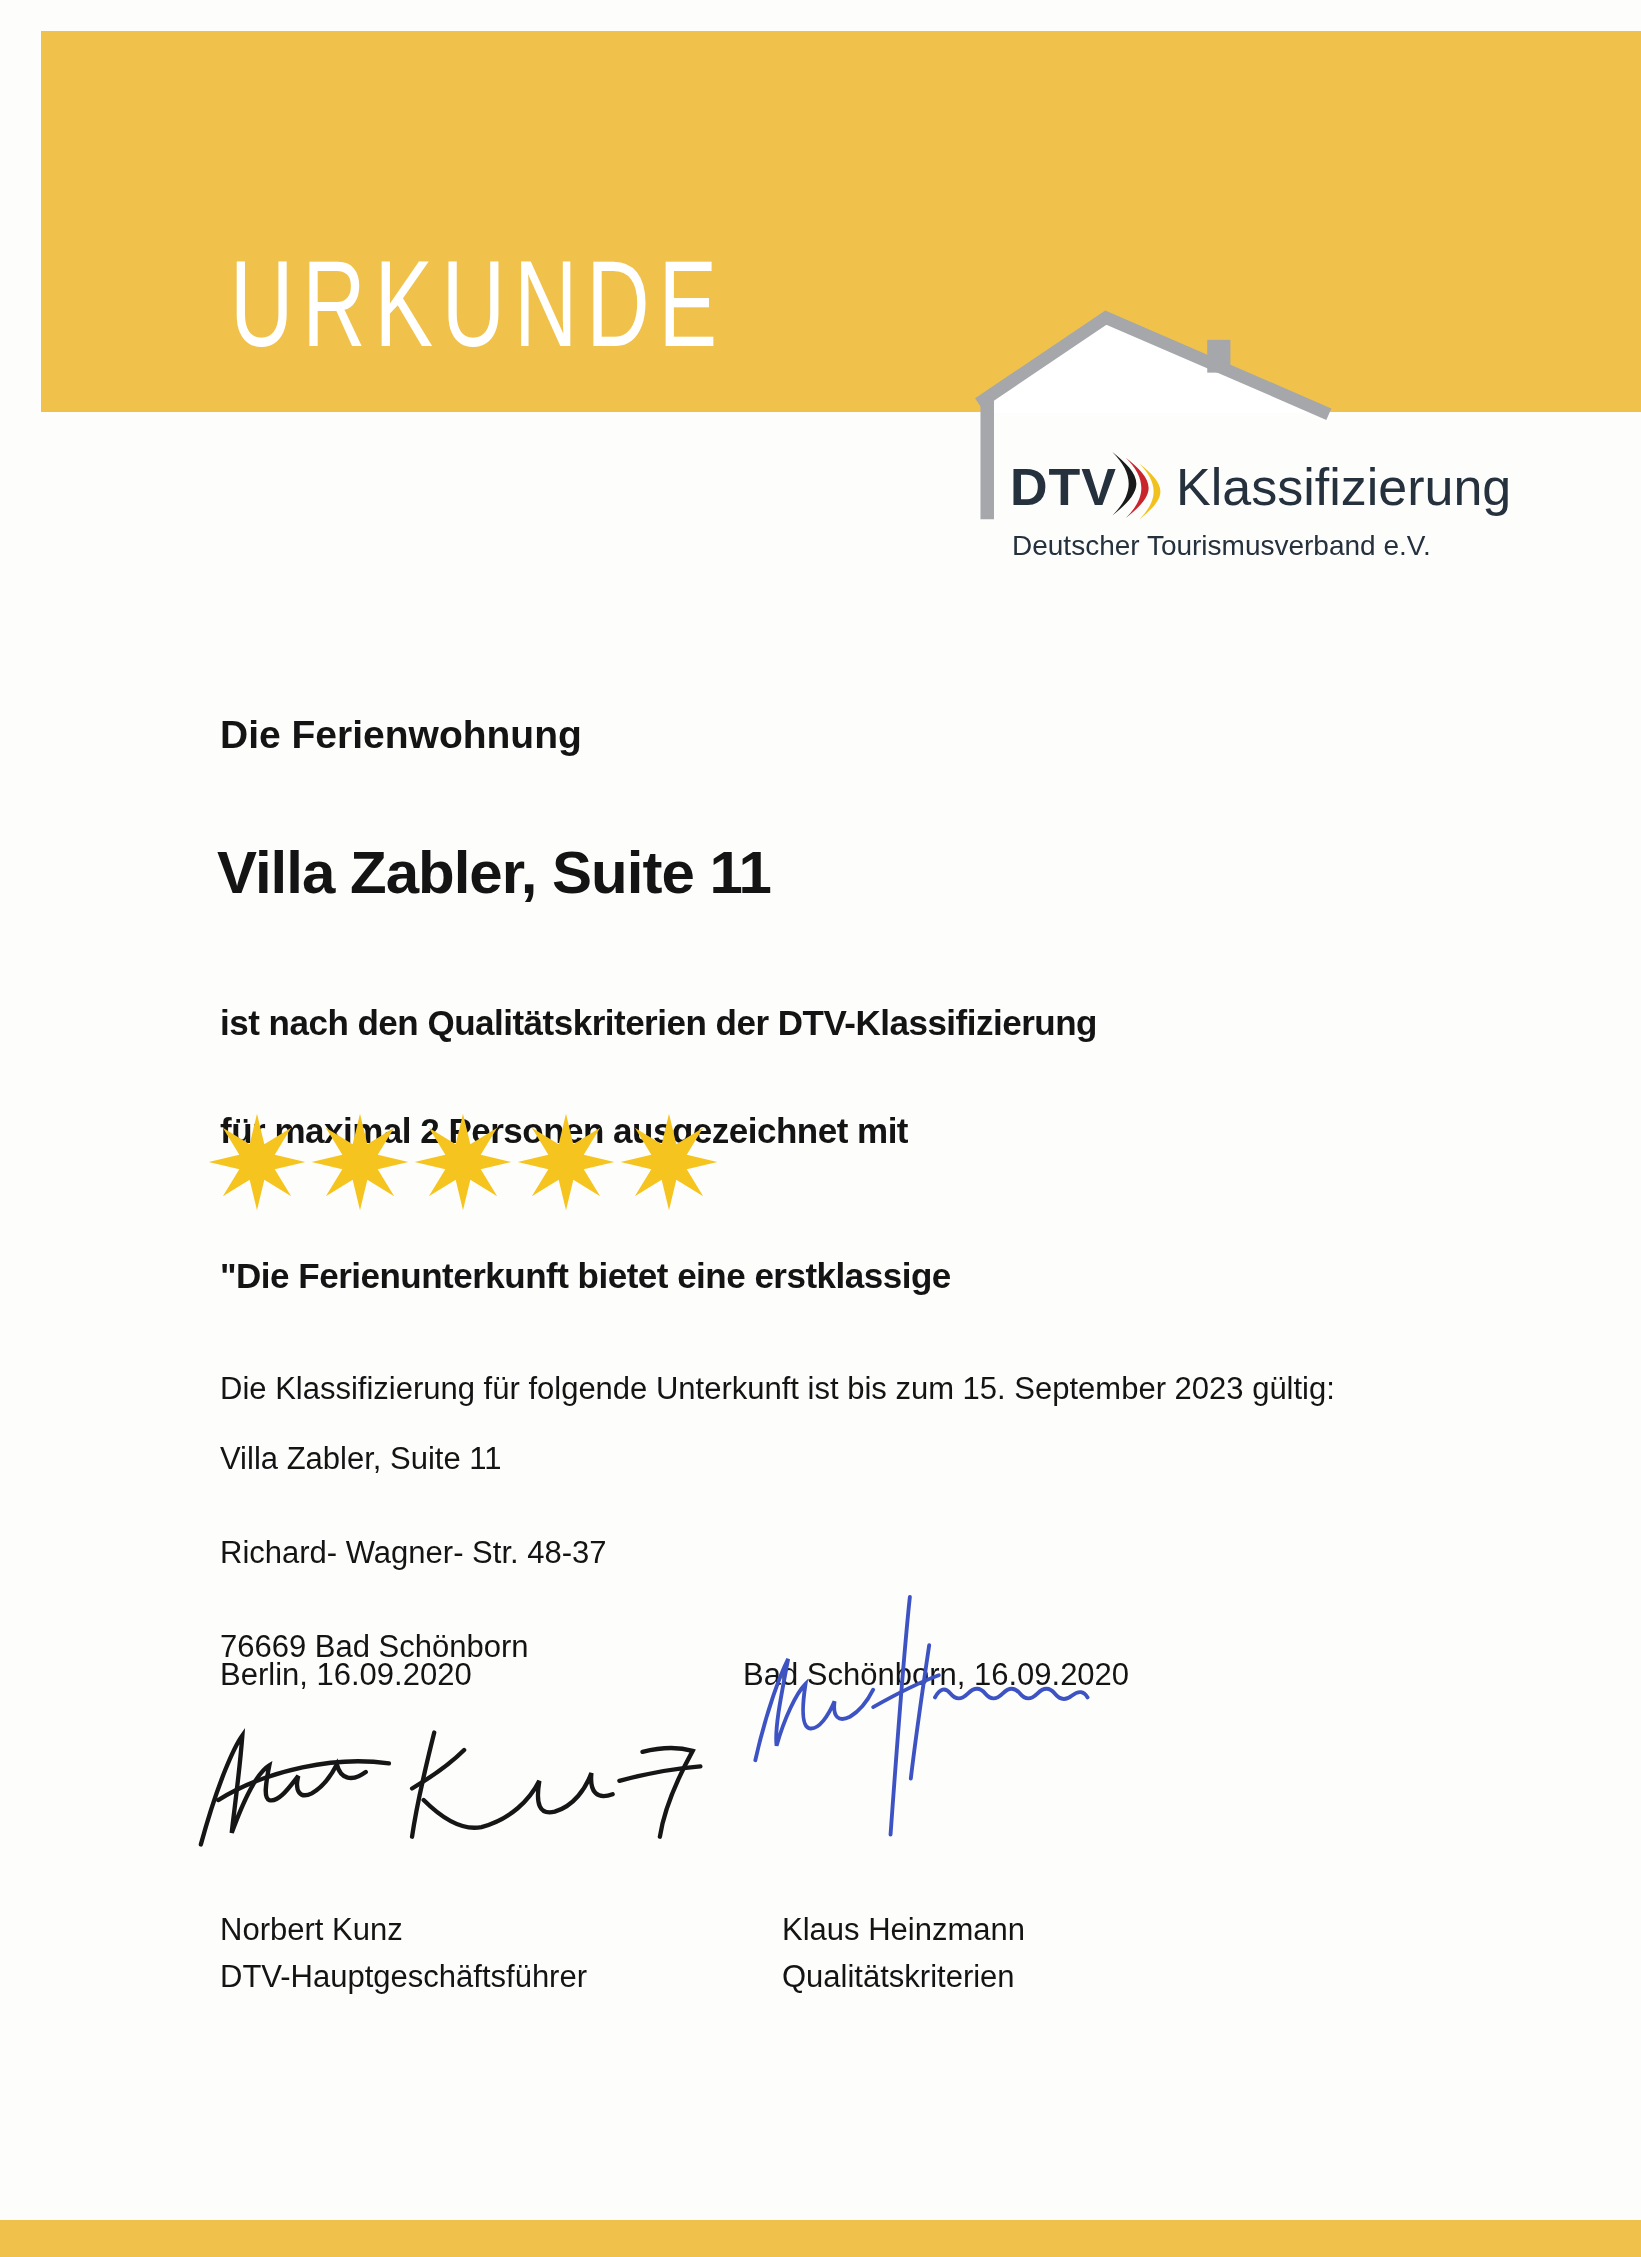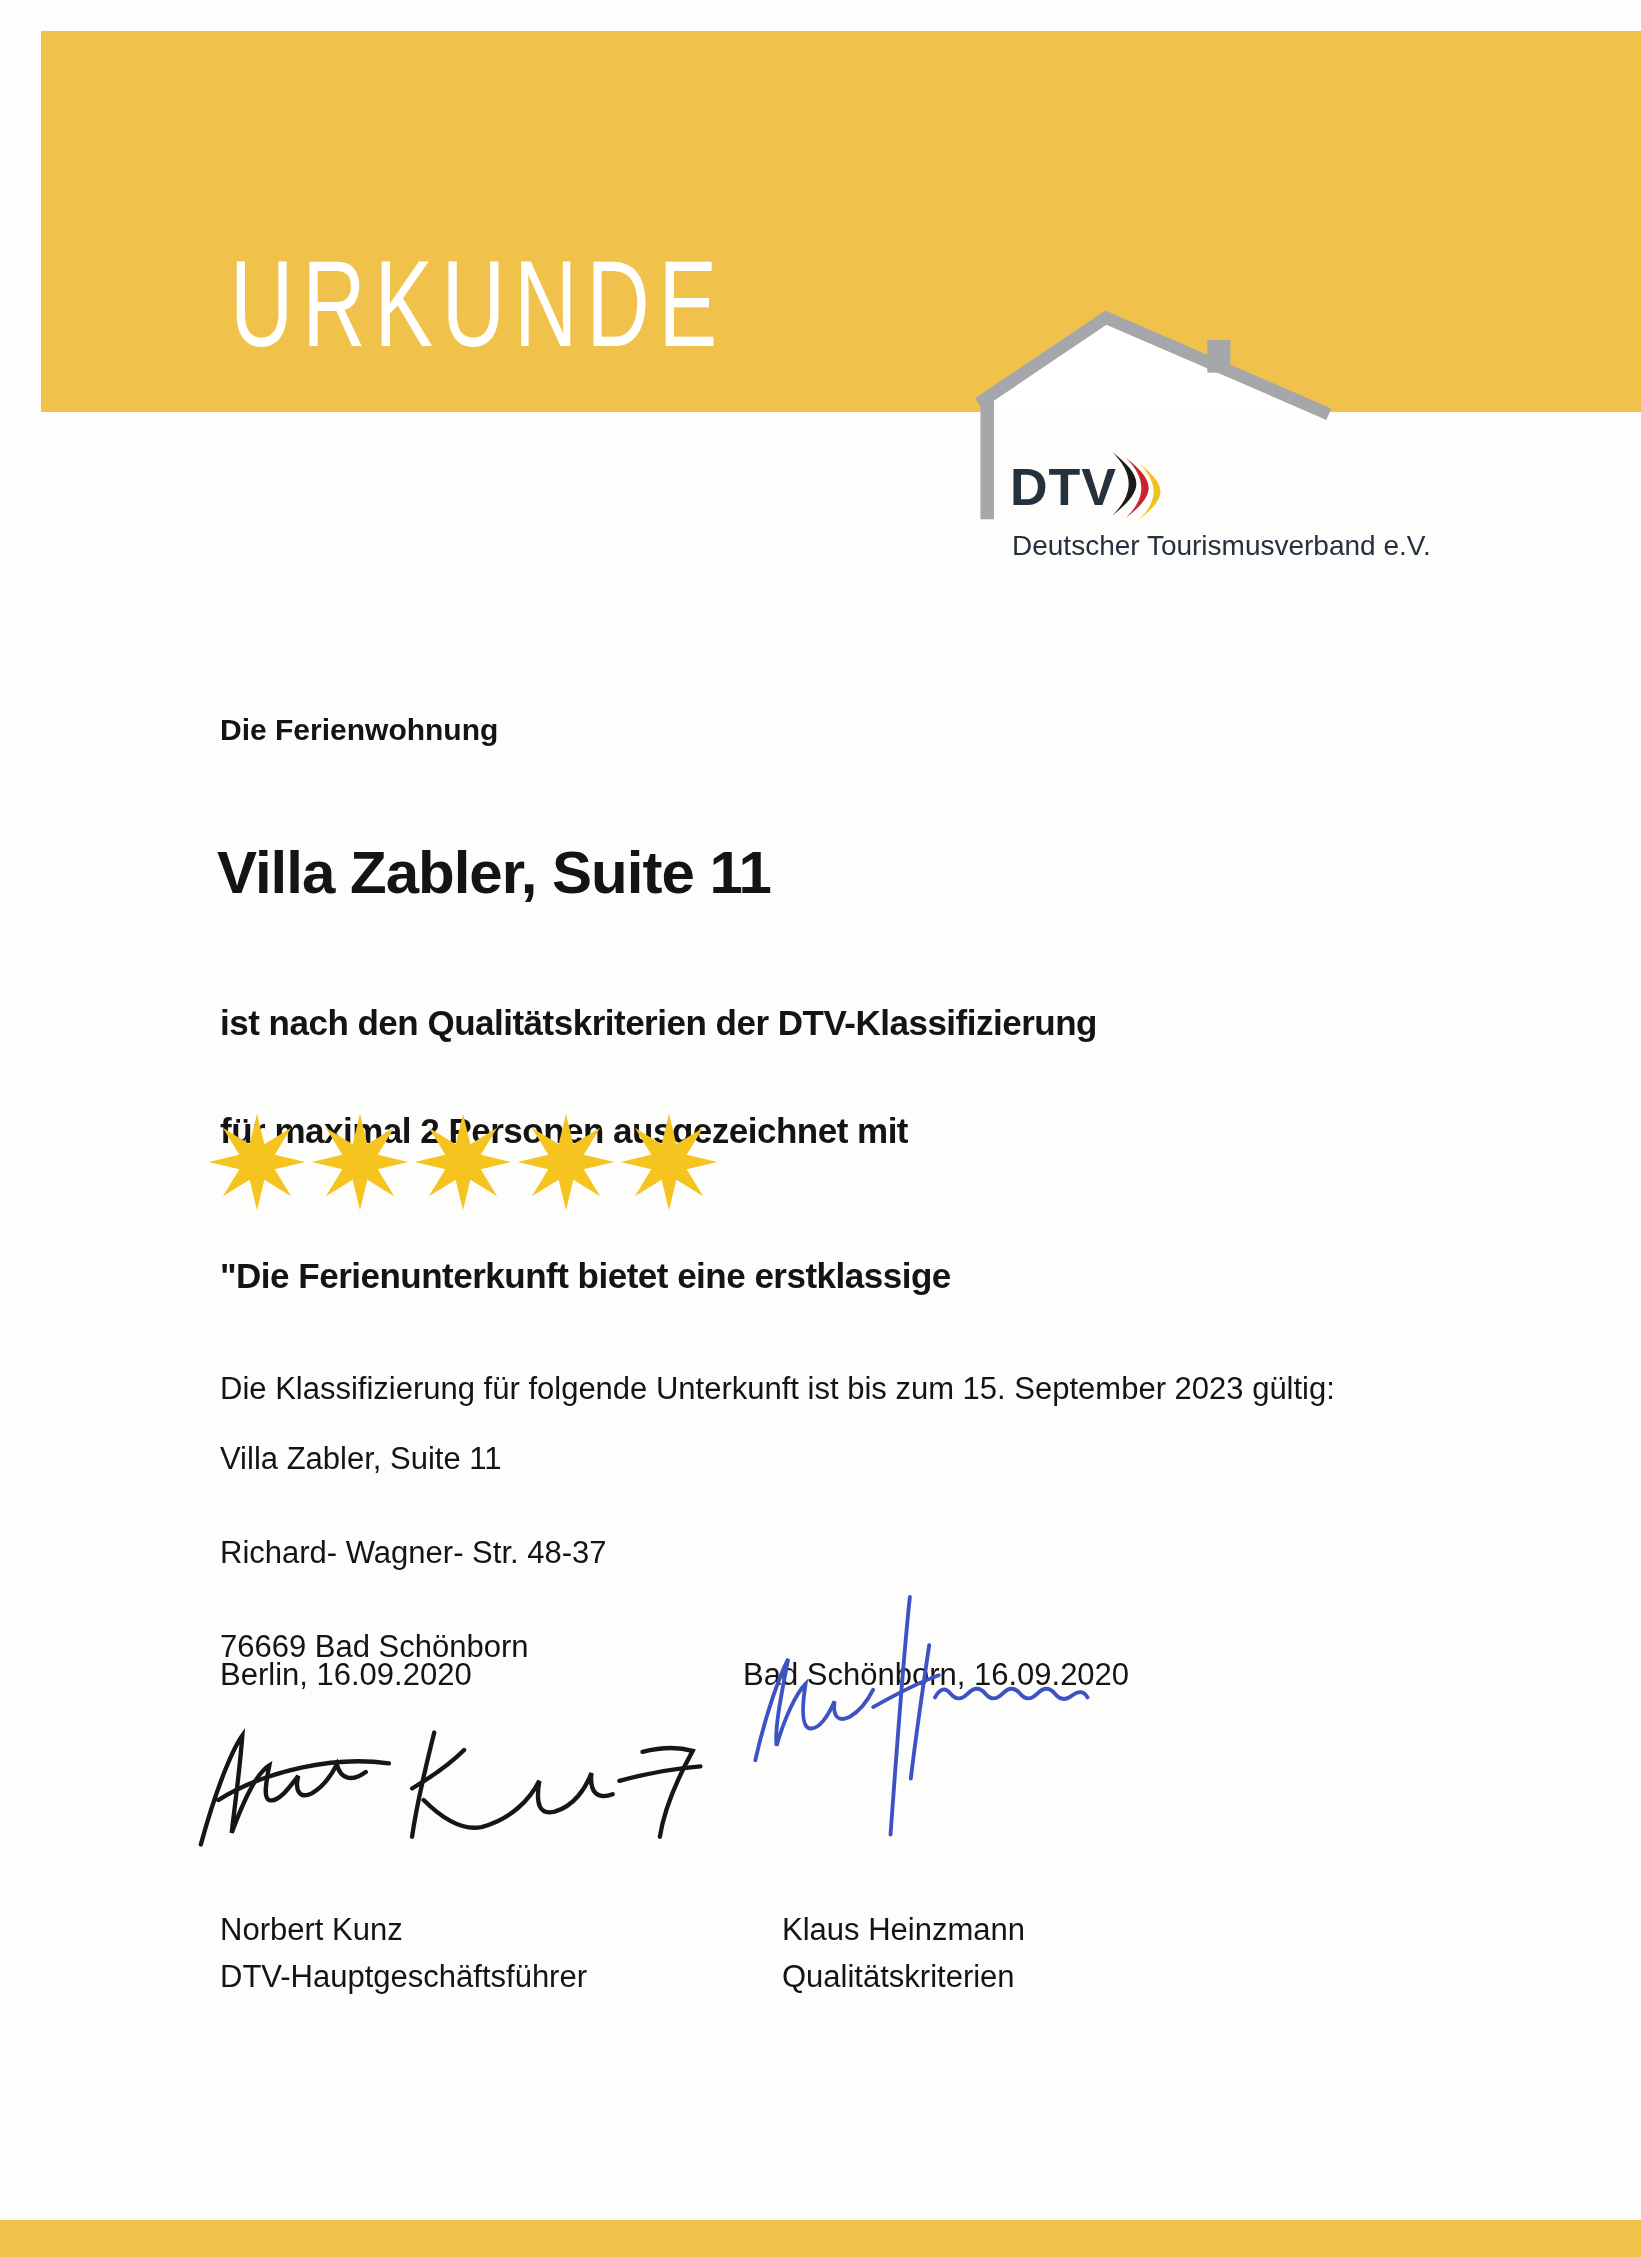--- a/index.html
+++ b/index.html
@@ -36,21 +36,21 @@
   .logo-line{position:absolute;top:457px;white-space:nowrap;color:#25313d;}
   .logo-dtv{left:1010px;font-size:52px;font-weight:700;letter-spacing:1px;}
   .logo-chevrons{position:absolute;left:1112px;top:452px;}
   .logo-klass{left:1176px;font-size:52px;font-weight:400;}
   .logo-sub{
     position:absolute;left:1012px;top:530px;
     font-size:28px;color:#25313d;white-space:nowrap;
   }
   
   .txt{position:absolute;white-space:pre-line;}
-  .t-label{left:220px;top:713px;font-size:30px;font-weight:700;}
+  .t-label{left:220px;top:713px;font-size:39px;font-weight:700;}
   .t-title{left:217px;top:838px;font-size:60px;font-weight:700;letter-spacing:-1px;white-space:nowrap;}
   .t-criteria{left:220px;top:996px;font-size:35px;font-weight:700;line-height:54px;letter-spacing:-0.5px;}
   .t-quote{left:220px;top:1249px;font-size:35px;font-weight:700;line-height:54px;letter-spacing:-0.5px;}
   .t-validity{left:220px;top:1371px;font-size:31px;}
   .t-address{left:220px;top:1435px;font-size:31px;line-height:47px;}
   .t-date{top:1657px;font-size:31px;white-space:nowrap;text-align:right;}
   .t-date-left{left:220px;}
   .t-date-right{left:743px;}
   .t-name{top:1912px;font-size:31px;white-space:nowrap;}
   .t-role{top:1959px;font-size:31px;white-space:nowrap;}
@@ -77,20 +77,21 @@
     <line x1="22" y1="94" x2="22" y2="220" stroke="#a5a7aa" stroke-width="14"></line>
   </svg>
   <div class="logo-line logo-dtv">DTV</div>
   <svg class="logo-chevrons" width="68" height="75" viewBox="0 0 70 78">
     <g>
       <path d="M0,0 C11,11 17,22 17,33 C17,44 11,55 0,66 C14,55 25,44 25,33 C25,22 14,11 0,0 Z" fill="#1a1a1a"></path>
       <path d="M0,0 C11,11 17,22 17,33 C17,44 11,55 0,66 C14,55 25,44 25,33 C25,22 14,11 0,0 Z" fill="#c9252c" transform="translate(14,6) scale(0.95)"></path>
       <path d="M0,0 C11,11 17,22 17,33 C17,44 11,55 0,66 C14,55 25,44 25,33 C25,22 14,11 0,0 Z" fill="#f2c11e" transform="translate(28,12) scale(0.88)"></path>
     </g>
   </svg>
+  <div class="logo-line logo-klass">Klassifizierung</div>
   <div class="logo-sub">Deutscher Tourismusverband e.V.</div>
 
   <div class="txt t-label">Die Ferienwohnung</div>
   <div class="txt t-title">Villa Zabler, Suite 11</div>
 
   <div class="txt t-criteria"><span>ist nach den Qualitätskriterien der DTV-Klassifizierung</span><br>
 <span>für maximal 2 Personen ausgezeichnet mit</span></div>
 
   <div class="stars">
       <svg width="100" height="112" viewBox="0 0 120 120">

